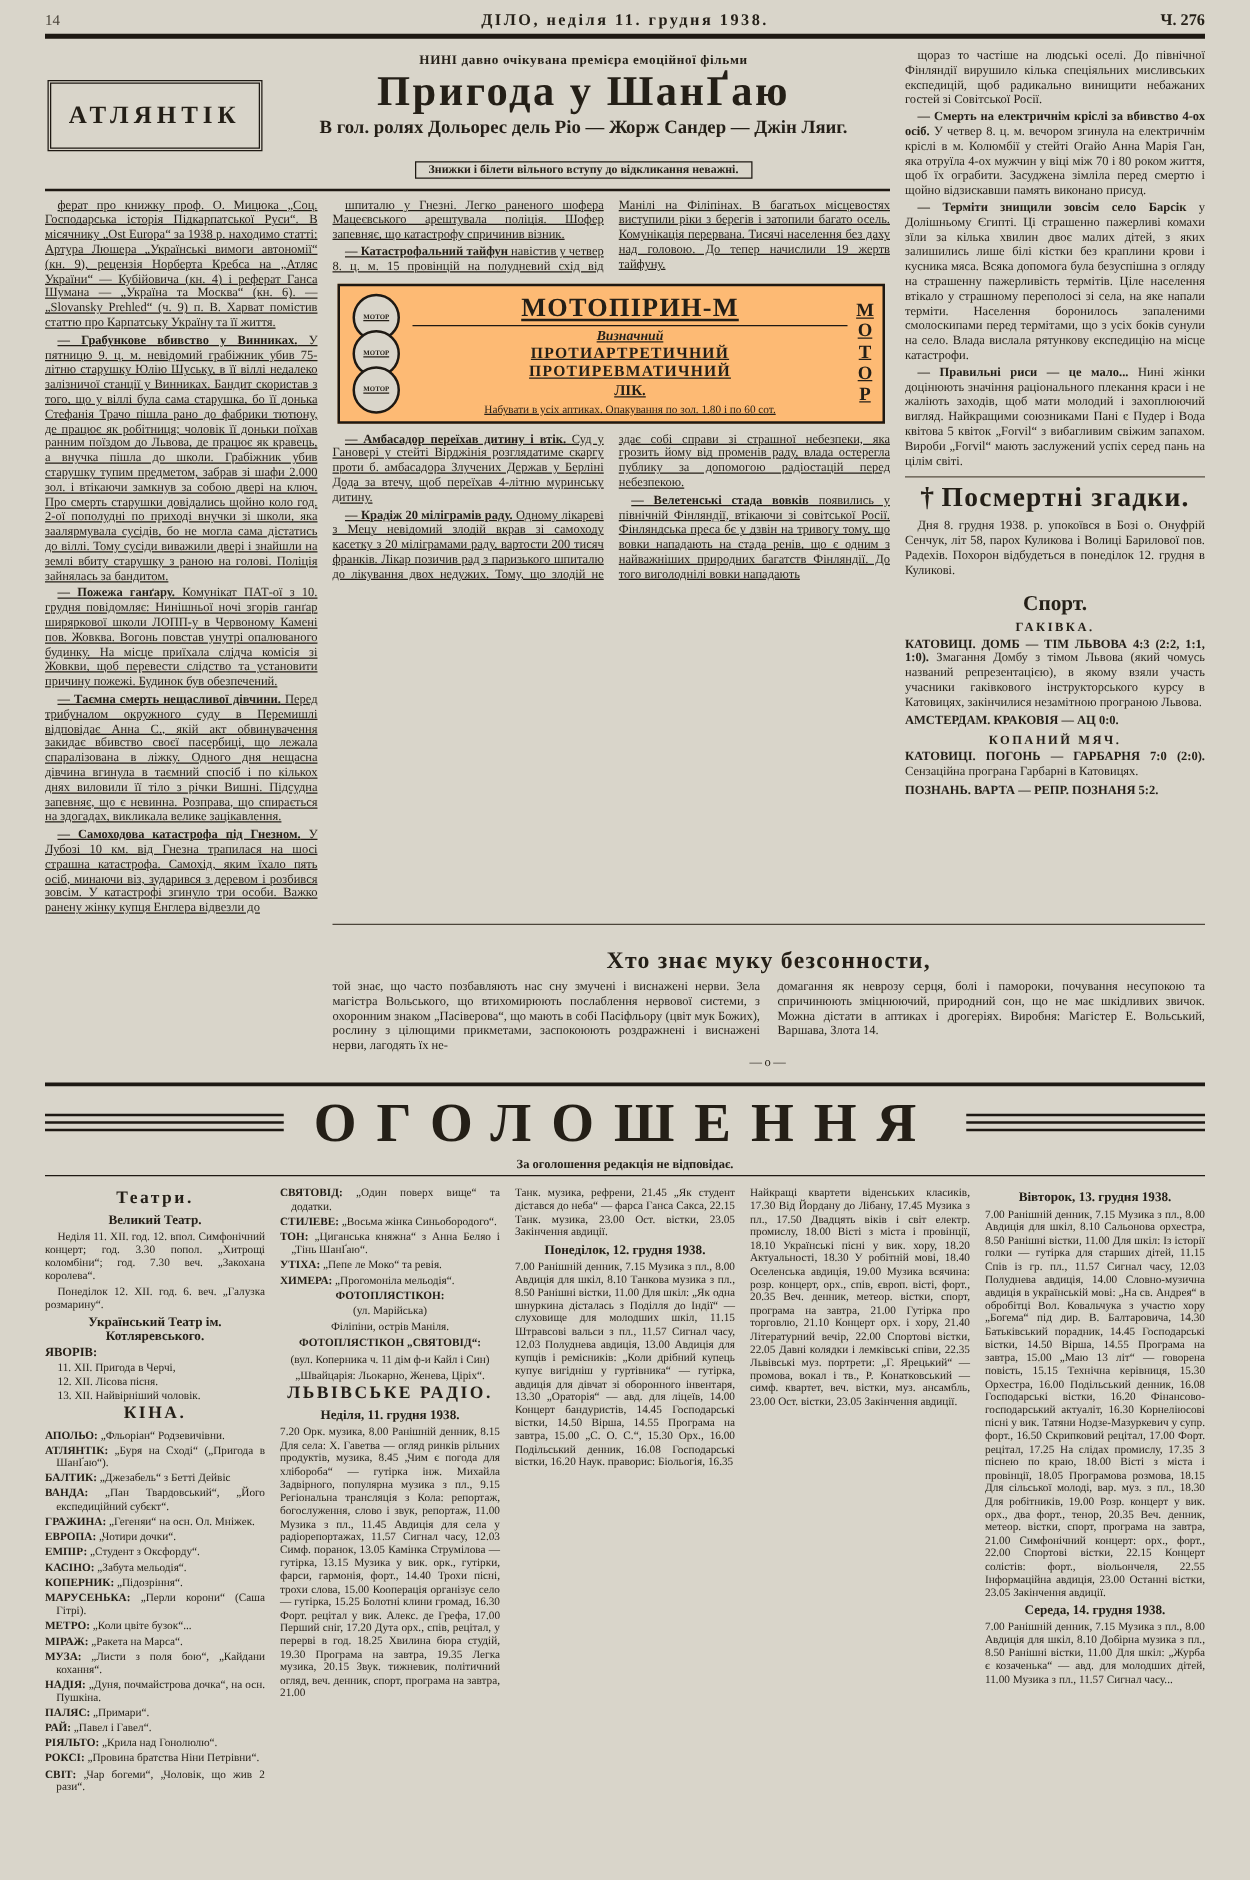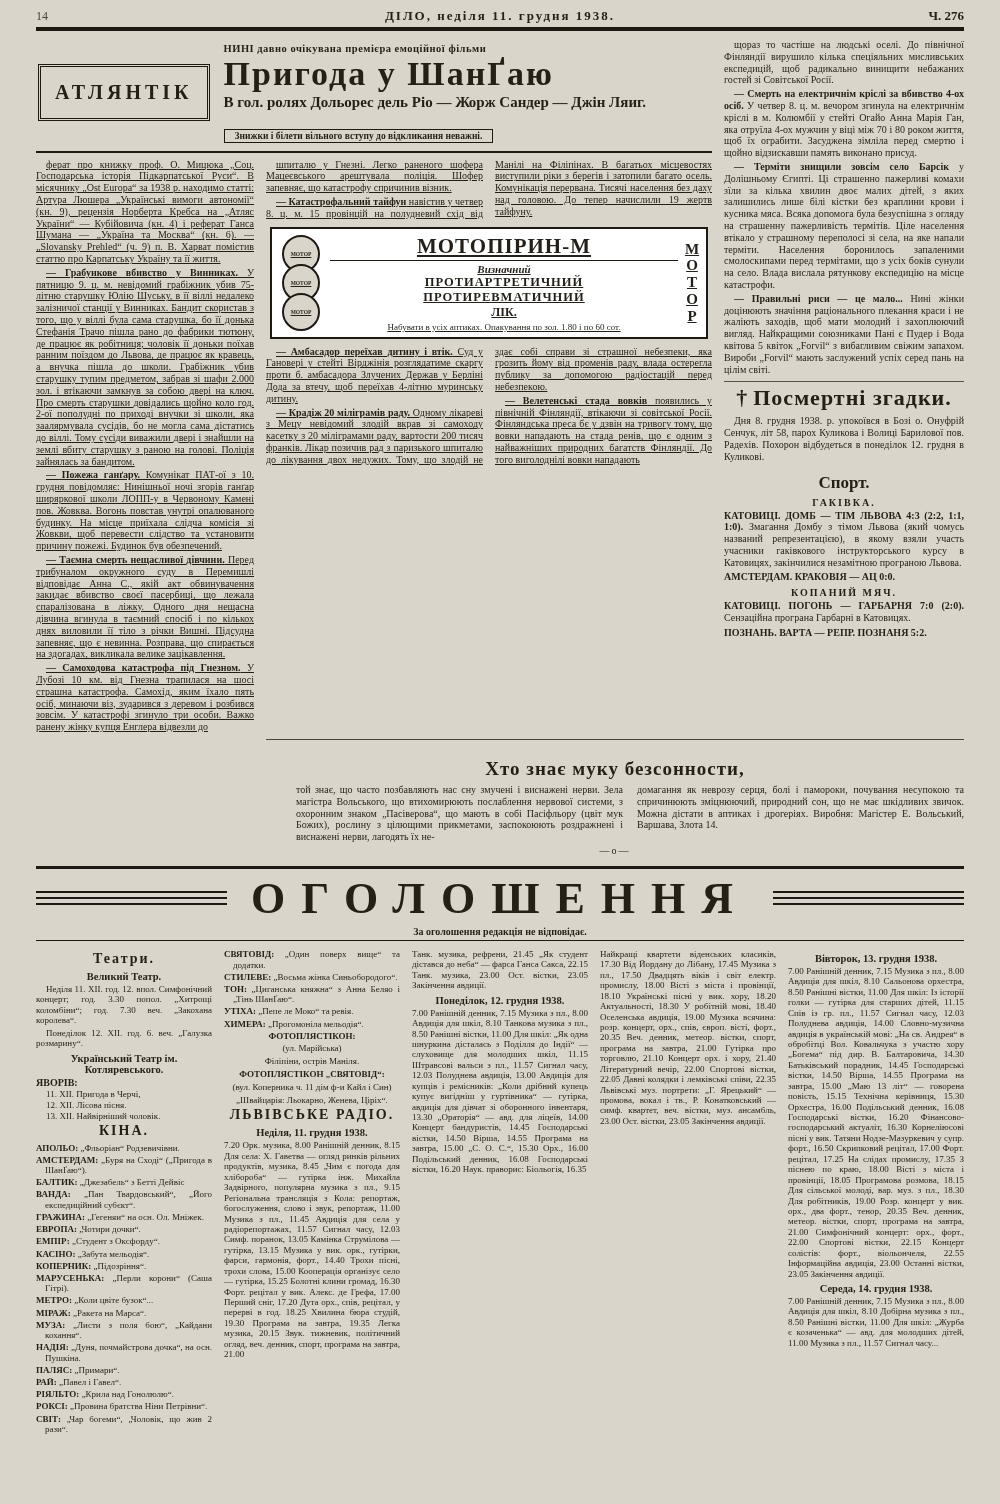--- a/index.html
+++ b/index.html
@@ -17,36 +17,36 @@
   .rule-heavy{height:4px;background:#1e1913;margin-top:3px;}
 
   
   .main-row{display:flex;gap:12px;margin-top:8px;}
   .left-section{width:676px;flex:none;}
   .right-column{flex:1;min-width:0;}
 
   
   .top-ad{display:flex;gap:14px;align-items:center;border-bottom:2px solid #1e1913;padding:4px 2px 8px 2px;}
   .cinema-name-box{border:3px double #1e1913;padding:14px 14px;font-size:20px;font-weight:bold;letter-spacing:4px;white-space:nowrap;}
-  .ad-center{flex:1;}
+  .ad-center{flex:1;text-align:center;}
   .ad-kicker{font-size:10.5px;font-weight:bold;letter-spacing:.5px;}
   .film-title{font-size:34px;font-weight:bold;letter-spacing:2px;line-height:1.05;margin:2px 0;}
   .film-cast{font-size:15px;font-weight:bold;}
   .ad-note{display:inline-block;border:1px solid #1e1913;font-size:9.5px;font-weight:bold;padding:1px 10px;margin-top:18px;}
 
   
   .para{margin:0 0 2px 0;font-size:10px;line-height:1.18;text-align:justify;text-indent:10px;}
   .para b{font-weight:bold;}
   .article-cols{display:flex;gap:12px;margin-top:6px;text-decoration:underline;}
   .colA{width:218px;flex:none;}
   .col-middle{flex:1;min-width:0;}
   .two-cols{column-count:2;column-gap:12px;}
 
   
-  .moto-ad{border:2px solid #1e1913;background:#ffffff;margin:7px 4px;padding:5px 6px;display:flex;gap:6px;align-items:stretch;}
+  .moto-ad{border:2px solid #1e1913;background:#fdba74;margin:7px 4px;padding:5px 6px;display:flex;gap:6px;align-items:stretch;}
   .moto-stamps{width:46px;flex:none;display:flex;flex-direction:column;align-items:center;justify-content:center;}
   .stamp{width:34px;height:34px;border:2px solid #1e1913;border-radius:50%;display:flex;align-items:center;justify-content:center;
          font-size:5.5px;font-weight:bold;text-align:center;background:#d9d5ca;margin-top:-9px;}
   .stamp:first-child{margin-top:0;}
   .moto-center{flex:1;text-align:center;}
   .moto-brand{font-size:21px;font-weight:bold;letter-spacing:1px;border-bottom:1px solid #1e1913;padding-bottom:1px;margin-bottom:2px;}
   .moto-line1{font-size:11px;font-weight:bold;font-style:italic;}
   .moto-line2{font-size:12.5px;font-weight:bold;letter-spacing:1px;}
   .moto-line3{font-size:12px;font-weight:bold;}
   .moto-note{font-size:9px;margin-top:2px;}
@@ -61,21 +61,21 @@
   .sport-title{font-size:17px;font-weight:bold;text-align:center;margin:10px 0 2px 0;}
   .sport-sub{font-size:10px;font-weight:bold;text-align:center;letter-spacing:2px;margin:4px 0 2px 0;}
   .sport-item{margin:0 0 3px 0;font-size:10px;line-height:1.18;text-align:justify;}
   .sport-item b{font-weight:bold;}
 
   
   .insomnia-row{display:flex;gap:12px;margin-top:4px;}
   .insomnia-spacer{width:218px;flex:none;}
   .insomnia{flex:1;border-top:1px solid #4c453a;padding-top:17px;}
   .insomnia-title{text-align:center;font-size:19px;font-weight:bold;letter-spacing:1px;margin:1px 0 4px 0;}
-  .insomnia-cols{column-count:2;column-gap:14px;margin-left:30px;}
+  .insomnia-cols{column-count:2;column-gap:14px;}
   .insomnia-cols .para{text-indent:0;}
   .end-mark{text-align:center;font-size:10px;margin-top:2px;letter-spacing:2px;}
 
   
   .ogo{margin-top:10px;}
   .ogo .bar{height:3px;background:#1e1913;}
   .ogo .bar.thin{height:1px;margin-top:2px;}
   .ogo-mid{display:flex;align-items:center;gap:24px;margin:4px 0 0 0;}
   .side-rules{flex:1;}
   .side-rules div{height:2px;background:#1e1913;margin:4px 0;}
@@ -246,21 +246,21 @@
       <div>
 
       <p class="sched">11. XII. Пригода в Черчі,</p>
           <p class="sched">12. XII. Лісова пісня.</p>
           <p class="sched">13. XII. Найвірніший чоловік.</p>
         </div>
       <div class="b-heading">КІНА.</div>
       <div>
 
       <p class="cine"><b>АПОЛЬО:</b> <span>„Фльоріан“ Родзевичівни.</span></p>
-          <p class="cine"><b>АМСТЕРДАМ:</b> <span>„Буря на Сході“ („Пригода в ШанҐаю“).</span></p>
+          <p class="cine"><b>АТЛЯНТІК:</b> <span>„Буря на Сході“ („Пригода в ШанҐаю“).</span></p>
           <p class="cine"><b>БАЛТИК:</b> <span>„Джезабель“ з Бетті Дейвіс</span></p>
           <p class="cine"><b>ВАНДА:</b> <span>„Пан Твардовський“, „Його експедиційний субєкт“.</span></p>
           <p class="cine"><b>ГРАЖИНА:</b> <span>„Гегеняи“ на осн. Ол. Мніжек.</span></p>
           <p class="cine"><b>ЕВРОПА:</b> <span>„Чотири дочки“.</span></p>
           <p class="cine"><b>ЕМПІР:</b> <span>„Студент з Оксфорду“.</span></p>
           <p class="cine"><b>КАСІНО:</b> <span>„Забута мельодія“.</span></p>
           <p class="cine"><b>КОПЕРНИК:</b> <span>„Підозріння“.</span></p>
           <p class="cine"><b>МАРУСЕНЬКА:</b> <span>„Перли корони“ (Саша Гітрі).</span></p>
           <p class="cine"><b>МЕТРО:</b> <span>„Коли цвіте бузок“...</span></p>
           <p class="cine"><b>МІРАЖ:</b> <span>„Ракета на Марса“.</span></p>

